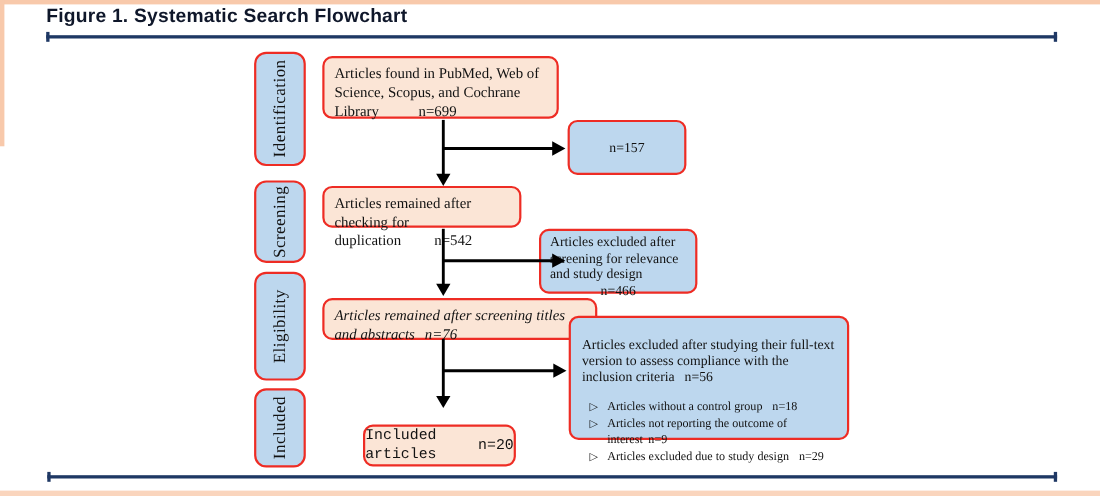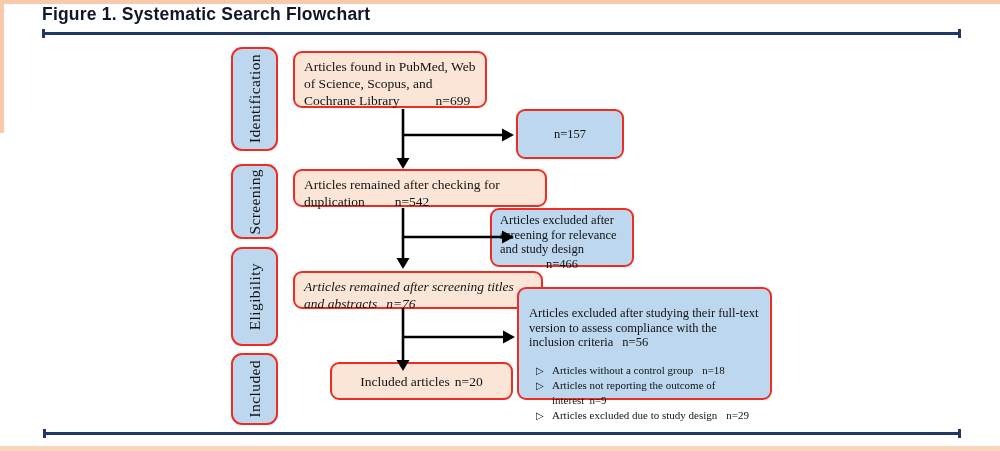--- a/index.html
+++ b/index.html
@@ -72,33 +72,33 @@
   <div class="stage" style="top:164px;height:75px;">
     <span class="vtxt">Screening</span>
   </div>
   <div class="stage" style="top:247px;height:99px;">
     <span class="vtxt">Eligibility</span>
   </div>
   <div class="stage" style="top:353px;height:72px;">
     <span class="vtxt">Included</span>
   </div>
 
-  <div class="fbox" style="left:293px;top:51px;width:194px;height:57px;">
+  <div class="fbox" style="left:293px;top:51px;width:215px;height:57px;">
     <span>Articles found in PubMed, Web of Science, Scopus, and Cochrane Library</span><span class="cnt-lg">n=699</span>
   </div>
 
-  <div class="fbox" style="left:293px;top:169px;width:254px;height:38px;">
+  <div class="fbox" style="left:293px;top:169px;width:181px;height:38px;">
     <span>Articles remained after checking for duplication</span><span class="cnt-md">n=542</span>
   </div>
 
   <div class="fbox" style="left:293px;top:271px;width:250px;height:38px;font-style:italic;">
     <span>Articles remained after screening titles and abstracts</span><span class="cnt-sm">n=76</span>
   </div>
 
-  <div class="fbox fbox-center" style="left:330px;top:362px;width:183px;height:38px;">
+  <div class="fbox fbox-center" style="left:330px;top:386px;width:139px;height:38px;font-family:Liberation Mono, monospace;">
     <span>Included articles</span>
       <span class="cnt-xs">n=20</span>
   </div>
 
   <div class="sbox sbox-center" style="left:516px;top:109px;width:108px;height:50px;">
     <span>n=157</span>
   </div>
 
   <div class="sbox" style="left:490px;top:208px;width:144px;height:59px;">
     <span>Articles excluded after screening for relevance and study design</span>

